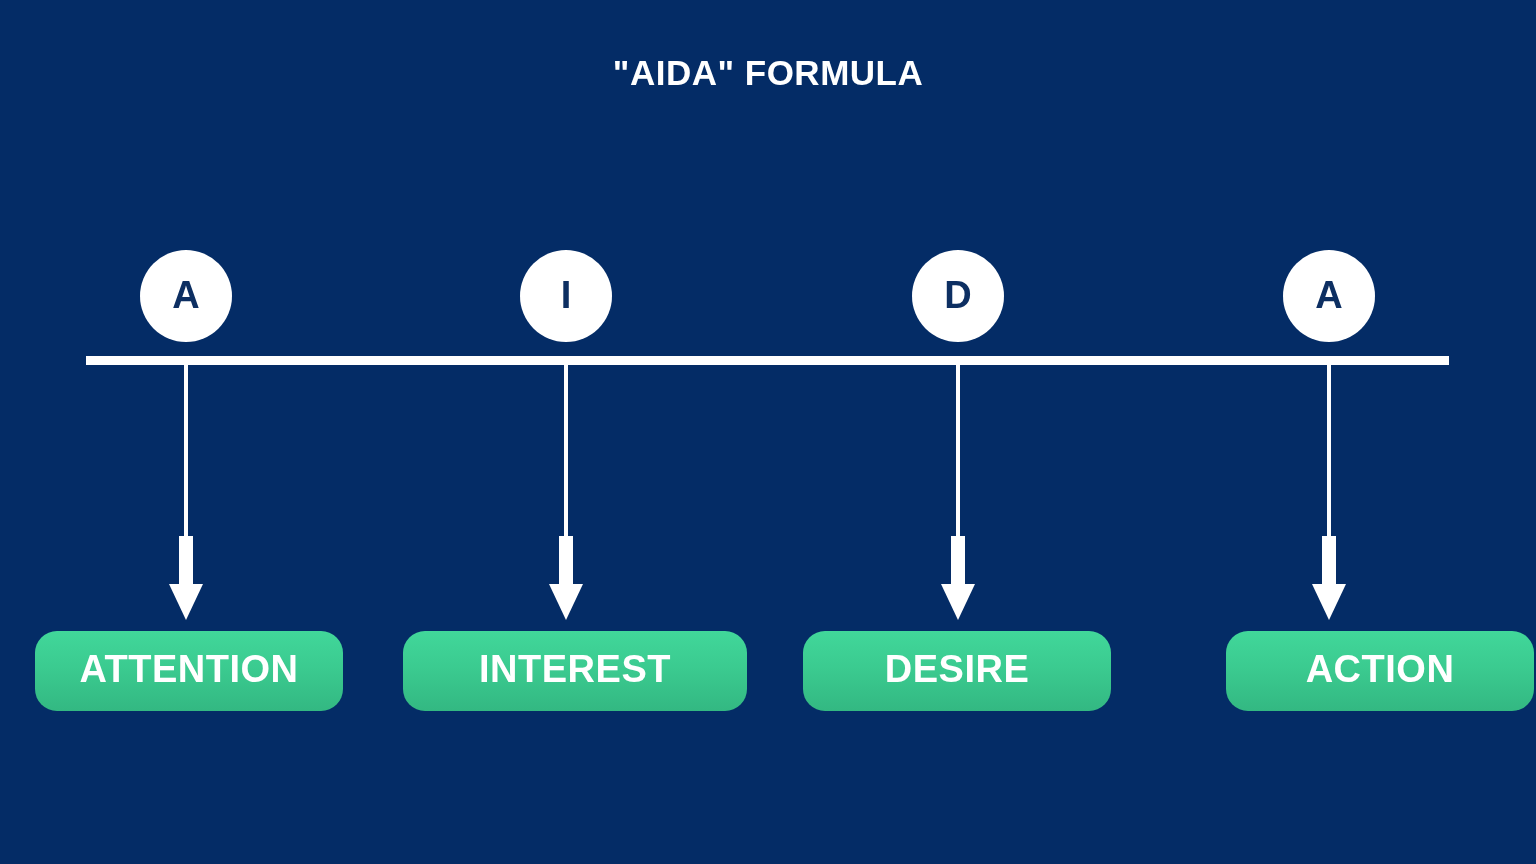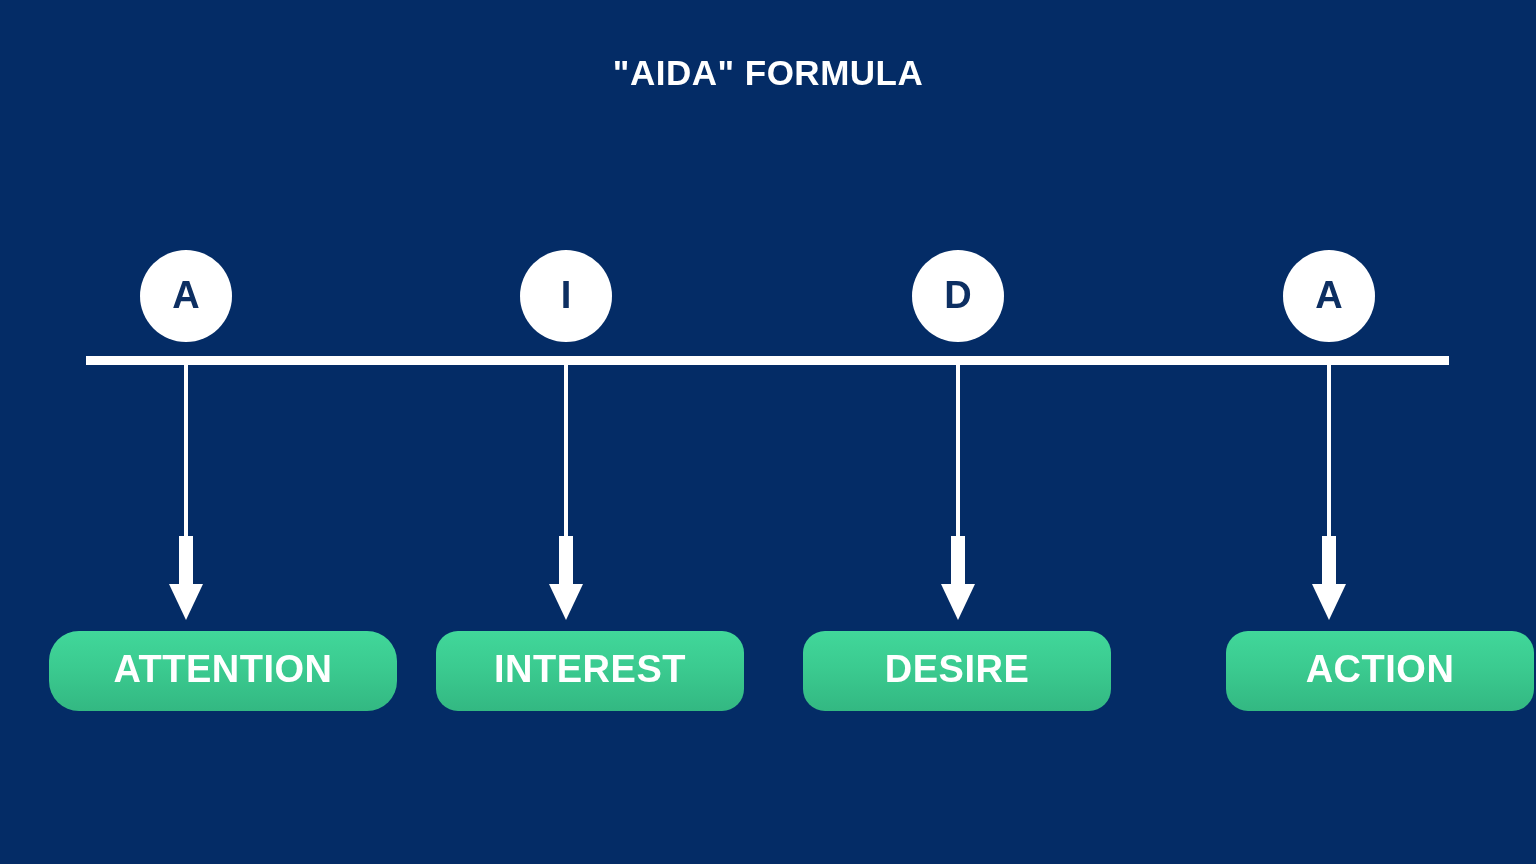--- a/index.html
+++ b/index.html
@@ -110,22 +110,22 @@
     color: #ffffff;
     font-size: 38px;
     font-weight: bold;
     letter-spacing: 0.5px;
     box-sizing: border-box;
     padding-bottom: 4px;
     white-space: nowrap;
   }
 
   
-  .col-0 .pill-pos { left: 49px;   width: 348px; border-radius: 30px; }
-  .col-1 .pill-pos { left: 436px;  width: 308px; }
+  .col-0 .pill-pos { left: 35px;   width: 308px; }
+  .col-1 .pill-pos { left: 403px;  width: 344px; }
   .col-2 .pill-pos { left: 803px;  width: 308px; }
   .col-3 .pill-pos { left: 1226px; width: 308px; }
 </style>
 </head>
 <body>
 
 <div class="stage">
 
   <div class="title">"AIDA" FORMULA</div>
 

